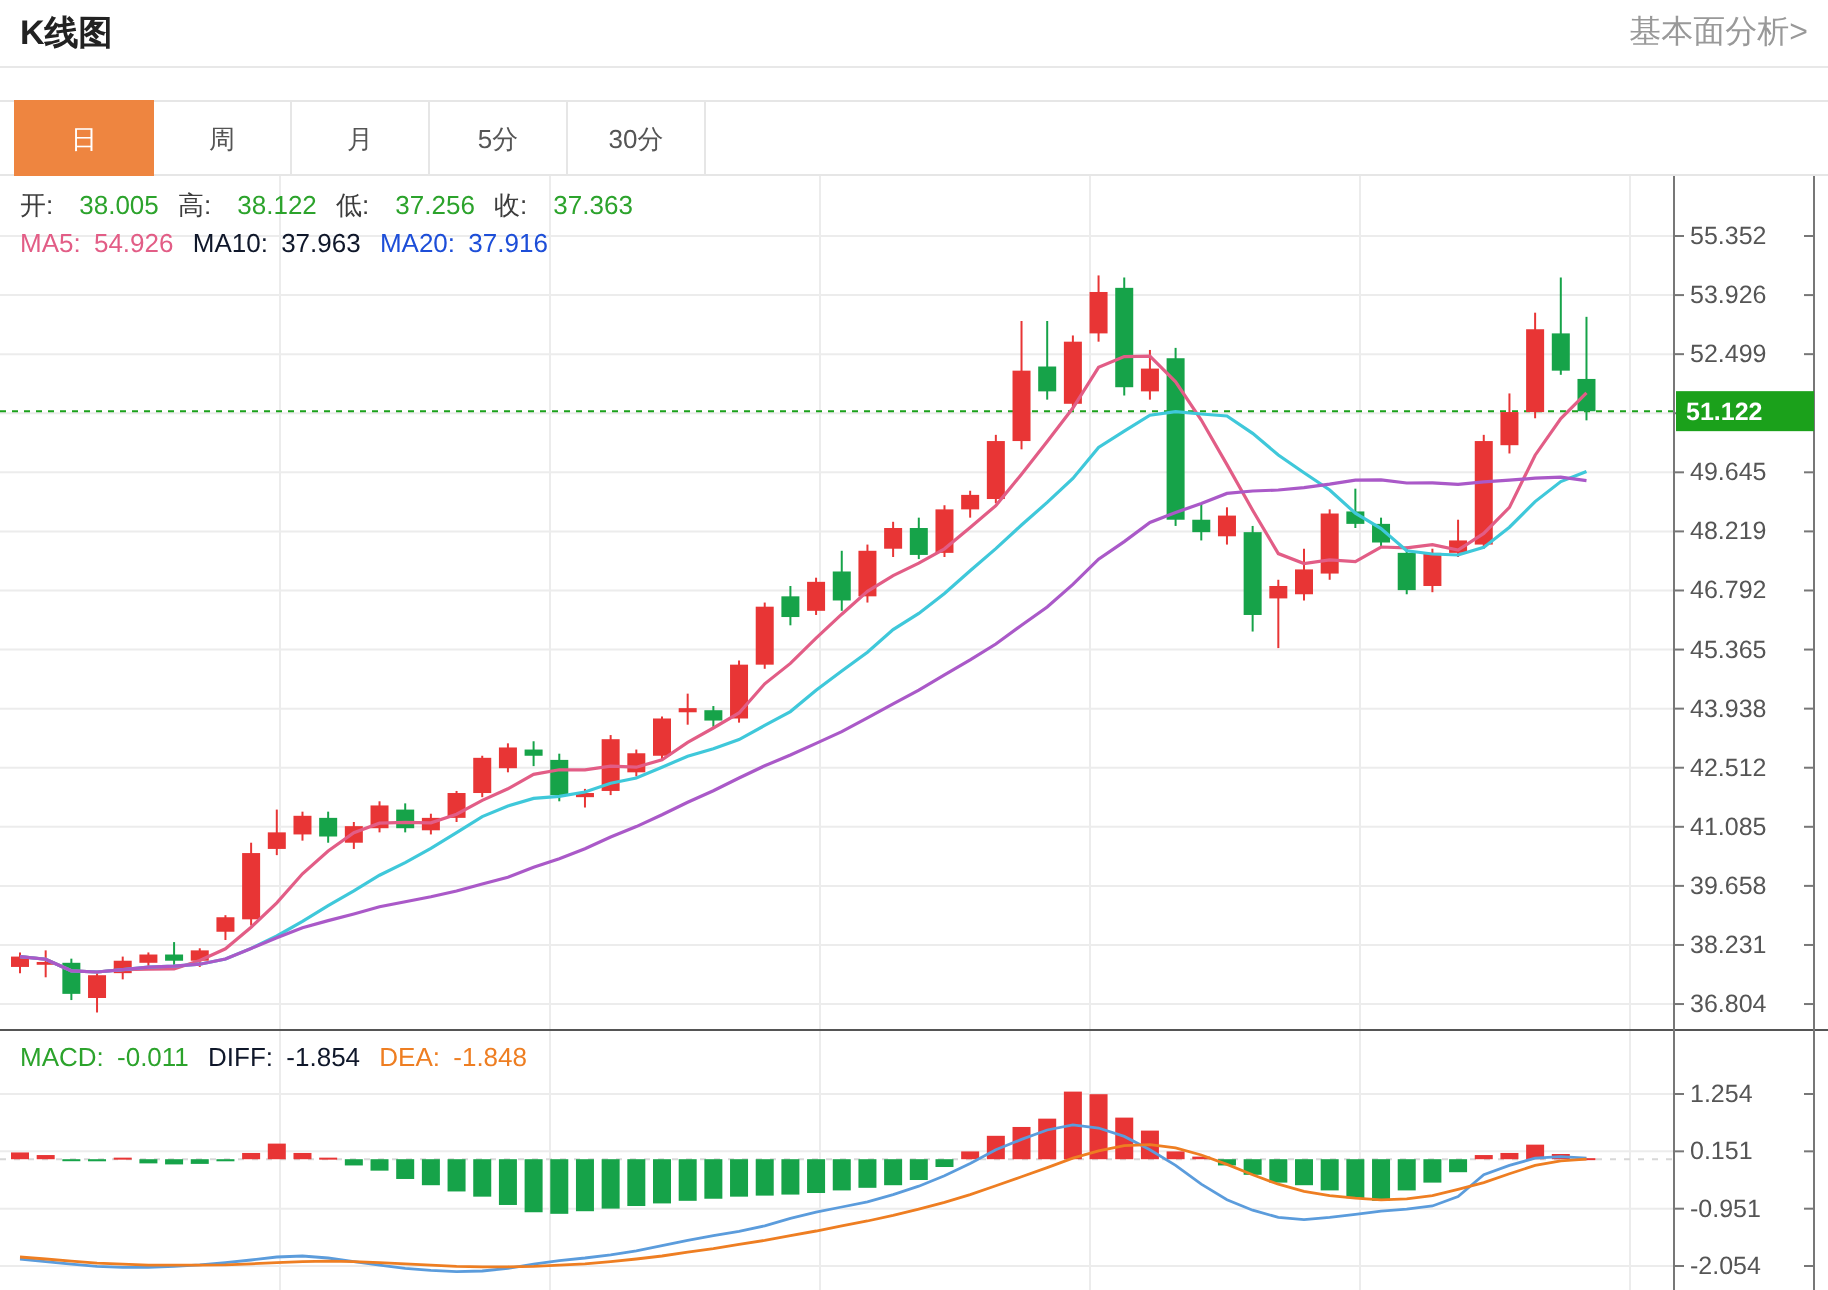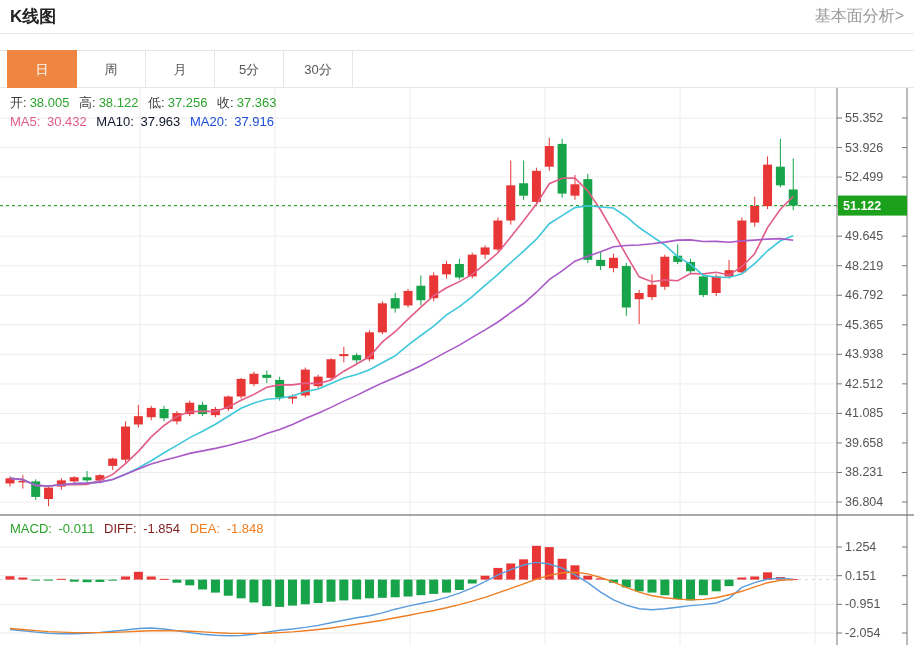--- a/index.html
+++ b/index.html
@@ -14,26 +14,26 @@
   .tab { width:70px; height:38px; margin-top:-1px; margin-left:-1px; line-height:38px; text-align:center;
          font-size:13px; color:#555; background:#fff; border:1px solid #e6e6e6; cursor:pointer; position:relative; }
   .tab.selected { background:var(--tab-orange,#ee8540); border-color:var(--tab-orange,#ee8540);
                   color:#fff; z-index:2; }
   .chart-wrap { position:relative; width:914px; height:557px; }
   .chart-wrap svg { position:absolute; left:0; top:0; }
   .overlay { position:absolute; font-size:13px; white-space:nowrap; z-index:3; }
   .overlay span { margin-right:3px; }
   .grp { margin-right:14px; }
   .lbl { color:#3d3d3d; }
-  .val-green { color:#2ca32c; }
+  .val-green { color:#2ca32c;margin-left:10px; }
   .t-ma5  { color:#e25d86; }
   .t-ma10 { color:#0f172a;text-align:center; }
   .t-ma20 { color:#1d4ed8; }
   .t-macd { color:#2ca32c;text-align:center; }
-  .t-diff { color:#7f1d1d; }
+  .t-diff { color:#0f172a; }
   .t-dea  { color:#ee7e22; }
 </style>
 </head>
 <body>
 
 <div class="header">
   <div class="title">K线图</div>
   <div class="fund-link">基本面分析&gt;</div>
 </div>
 
@@ -46,21 +46,21 @@
   </div>
 
 <div class="chart-wrap">
   <div class="overlay" style="left:10px; top:6px;">
     <span class="grp"><span class="lbl">开:</span><span class="val-green">38.005</span></span>
     <span class="grp"><span class="lbl">高:</span><span class="val-green">38.122</span></span>
     <span class="grp"><span class="lbl">低:</span><span class="val-green">37.256</span></span>
     <span class="grp"><span class="lbl">收:</span><span class="val-green">37.363</span></span>
   </div>
   <div class="overlay" style="left:10px; top:26px;">
-    <span class="grp t-ma5"><span>MA5:</span> <span>30.432</span></span>
+    <span class="grp t-ma5"><span>MA5:</span> <span>54.926</span></span>
     <span class="grp t-ma10"><span>MA10:</span> <span>37.963</span></span>
     <span class="grp t-ma20"><span>MA20:</span> <span>37.916</span></span>
   </div>
   <div class="overlay" style="left:10px; top:433px;">
     <span class="grp t-macd"><span>MACD:</span> <span>-0.011</span></span>
     <span class="grp t-diff"><span>DIFF:</span> <span>-1.854</span></span>
     <span class="grp t-dea"><span>DEA:</span> <span>-1.848</span></span>
   </div>
   <svg id="chart-svg" width="914" height="557">
       <g>

